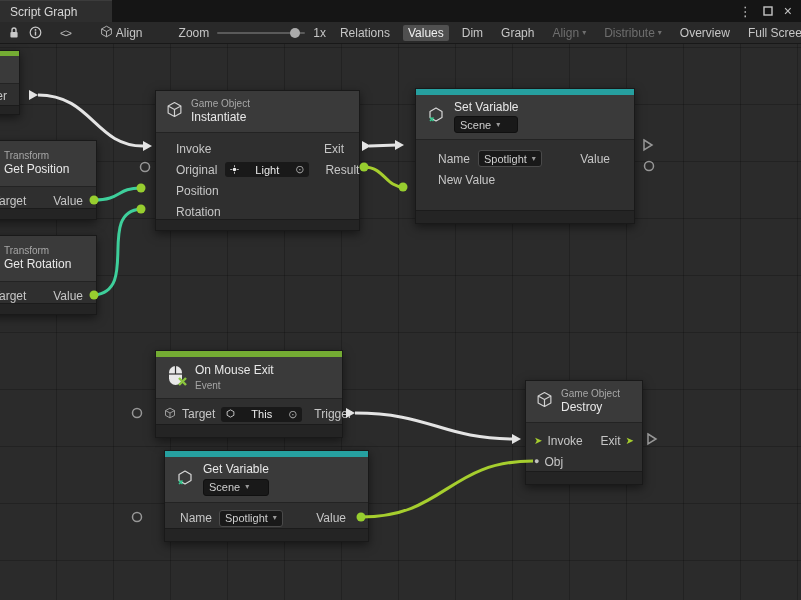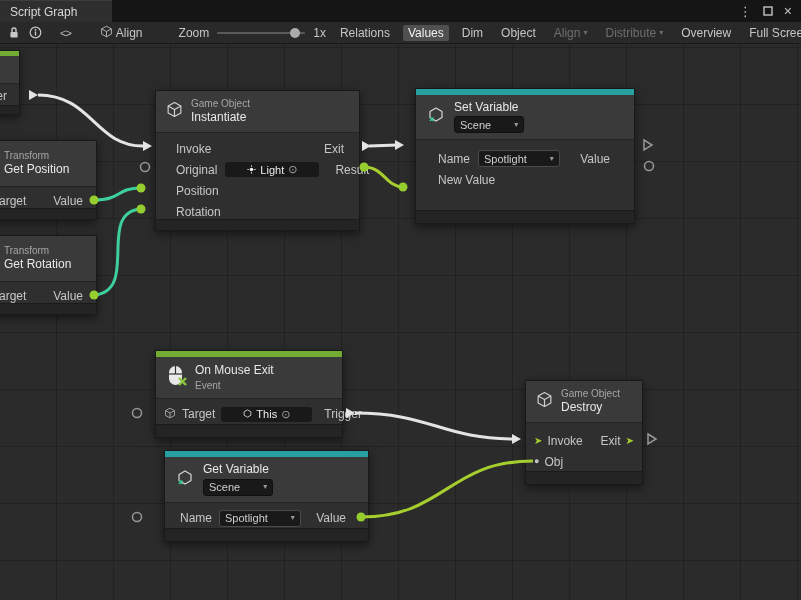--- a/index.html
+++ b/index.html
@@ -39,23 +39,23 @@
   .accent.teal{background:#26a0a0;}
   .accent.green{background:#74ac33;}
   .nhead{background:#3a3a3a;border-bottom:1px solid #232323;display:flex;align-items:center;gap:8px;padding:0 10px;box-sizing:border-box;}
   .htext{display:flex;flex-direction:column;justify-content:center;gap:2px;min-width:0;}
   .cat{font-size:10px;color:#a6a6a6;line-height:1.1;white-space:nowrap;}
   .ttl{font-size:12px;color:#e8e8e8;line-height:1.15;white-space:nowrap;}
   .sub{font-size:10px;color:#a6a6a6;line-height:1.1;}
   .row{display:flex;align-items:center;color:#c6c6c6;font-size:12px;box-sizing:border-box;white-space:nowrap;}
   .sp{flex:1;}
   .nfoot{position:absolute;left:0;right:0;bottom:0;height:10px;background:#242424;border-top:1px solid #1b1b1b;}
-  .dropdown{background:#191919;border:1px solid #101010;color:#cfcfcf;font-size:11px;padding:0 5px;height:15px;border-radius:3px;display:inline-flex;align-items:center;gap:23px;}
+  .dropdown{background:#191919;border:1px solid #101010;color:#cfcfcf;font-size:11px;padding:0 5px;height:15px;border-radius:3px;display:inline-flex;align-items:center;gap:5px;}
   .dropdown .caret{color:#9a9a9a;}
-  .objpill{background:#191919;border-radius:3px;color:#ececec;font-size:11px;padding:0 22px;height:15px;display:inline-flex;align-items:center;gap:4px;}
+  .objpill{background:#191919;border-radius:3px;color:#ececec;font-size:11px;padding:0 5px;height:15px;display:inline-flex;align-items:center;gap:16px;}
   .picker{color:#a8a8a8;font-size:11px;line-height:1;}
   .limearrow{color:#a6ce2e;font-size:10px;line-height:1;}
   .objdot{color:#c2c2c2;font-size:9px;line-height:1;}
 
   #n-offscreen .nhead{height:28px;}
   #n-offscreen .row{height:24px;padding:0 12px;justify-content:flex-end;}
   #n-offscreen .nfoot{height:8px;}
 
   #n-getpos .nhead,#n-getrot .nhead{height:46px;padding-left:63px;}
   #n-getpos .rows,#n-getrot .rows{padding-top:2px;}
@@ -144,21 +144,21 @@
       <div class="tbtn">
           <span>Relations</span>
         </div>
       <div class="tbtn active">
           <span>Values</span>
         </div>
       <div class="tbtn">
           <span>Dim</span>
         </div>
       <div class="tbtn">
-          <span>Object</span>
+          <span>Graph</span>
         </div>
       <div class="tbtn dim">
           <span>Align</span>
           <span class="caret">▾</span>
         </div>
       <div class="tbtn dim">
           <span>Distribute</span>
           <span class="caret">▾</span>
         </div>
       <div class="tbtn">

